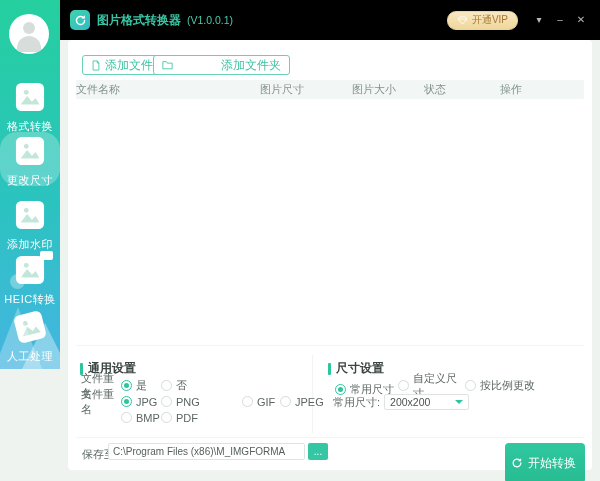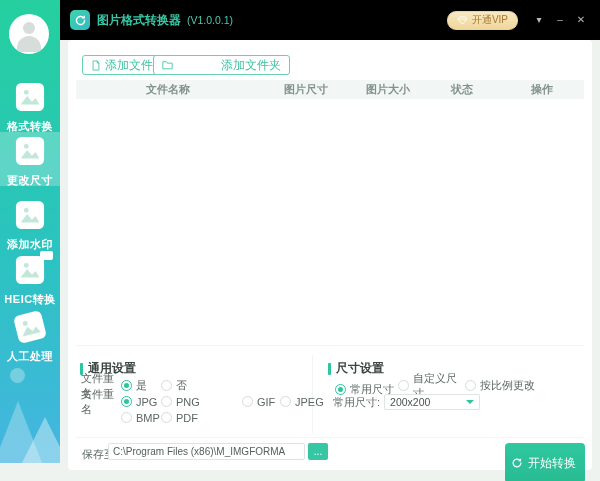--- a/index.html
+++ b/index.html
@@ -1,28 +1,28 @@
 <!DOCTYPE html>
 <html><head>
 <meta charset="utf-8">
 <style>
   html,body{margin:0;padding:0;}
   body{width:600px;height:481px;font-family:"Liberation Sans","DejaVu Sans",sans-serif;
        background:#eef3f0;position:relative;overflow:hidden;-webkit-font-smoothing:antialiased;}
   .win{position:absolute;inset:0;}
 
   
-  .sidebar{position:absolute;left:0;top:0;width:60px;height:463px;
-    background:linear-gradient(180deg,#25cf9e 0%,#2bc3c0 55%,#45b5e2 100%);overflow:hidden;font-weight:bold;}
+  .sidebar{position:absolute;left:0;top:0;width:60px;height:369px;
+    background:linear-gradient(180deg,#25cf9e 0%,#2bc3c0 55%,#45b5e2 100%);overflow:hidden;}
   .avatar{position:absolute;left:9px;top:14px;width:40px;height:40px;border-radius:50%;
     background:#fff;overflow:hidden;}
   .avatar .head{position:absolute;left:14px;top:8px;width:12px;height:12px;border-radius:50%;background:#d7ddda;}
   .avatar .shoulders{position:absolute;left:8px;top:22px;width:24px;height:16px;border-radius:12px 12px 0 0;background:#d7ddda;}
   .nav-item{position:absolute;left:0;width:60px;height:54px;text-align:center;cursor:pointer;}
-  .nav-item.active{background:rgba(255,255,255,0.25);}
+  .nav-item.active{background:rgba(255,255,255,0.25);border-radius:17px;}
   .nav-icon{display:inline-block;width:30px;height:30px;margin-top:4px;position:relative;}
   .nav-icon svg{display:block;}
   .tilt svg{transform:rotate(-14deg);}
   .nav-label{display:block;margin-top:3px;font-size:11px;color:#ffffff;letter-spacing:.5px;}
   .bubble-badge{position:absolute;right:-8px;top:-4px;width:13px;height:9px;background:#fff;border-radius:2px;}
   .bubble-badge:after{content:"";position:absolute;left:2px;bottom:-3px;border:3px solid transparent;border-top-color:#fff;border-left-width:2px;border-right-width:2px;}
   .sb-deco{position:absolute;left:0;bottom:0;width:60px;height:95px;}
   .deco-sun{position:absolute;left:10px;top:0;width:15px;height:15px;border-radius:50%;background:rgba(255,255,255,0.30);}
   .deco-mtn{position:absolute;bottom:0;background:rgba(255,255,255,0.28);}
   .m1{left:-6px;width:48px;height:62px;clip-path:polygon(50% 0,100% 100%,0 100%);}
@@ -44,21 +44,21 @@
   
   .card{position:absolute;left:68px;top:40px;width:524px;height:430px;background:#ffffff;border-radius:4px;}
   .btn-outline{position:absolute;top:15px;height:20px;display:flex;align-items:center;gap:4px;
     padding:4px 8px;box-sizing:border-box;border:1px solid #6ad0b4;border-radius:3px;background:#fff;
     color:#3cc2a0;font-size:12px;cursor:pointer;white-space:nowrap;}
   .btn-addfile{left:14px;}
   .btn-addfolder{left:85px;gap:48px;}
 
   .thead{position:absolute;left:8px;top:40px;width:508px;height:19px;background:#f2f7f5;
     display:flex;align-items:center;font-size:11px;color:#83918c;}
-  .thead .c{text-align:center;font-weight:bold;}
+  .thead .c{}
   .c1{flex:184 0 0;} .c2{flex:92 0 0;} .c3{flex:72 0 0;} .c4{flex:76 0 0;} .c5{flex:84 0 0;}
   .tbody-empty{position:absolute;left:8px;top:59px;width:508px;height:246px;background:#fff;}
 
   .hline{position:absolute;left:8px;width:508px;height:1px;background:#f1f5f3;}
   .l-settings{top:305px;} .l-footer{top:397px;}
   .vline{position:absolute;left:244px;top:315px;width:1px;height:78px;background:#f0f4f2;}
 
   .sec-title{position:absolute;display:flex;align-items:center;gap:5px;font-size:12px;font-weight:bold;color:#3a4440;}
   .sec-bar{width:3px;height:12px;background:#2dc59e;border-radius:1px;}
   .t-general{left:12px;top:320px;} .t-size{left:260px;top:320px;}
@@ -69,21 +69,21 @@
   .opt{display:flex;align-items:center;cursor:pointer;}
   .w1{width:40px;} .w2{width:42px;} .w3{width:38px;padding-left:39px;} .w4{width:50px;}
   .radio{width:11px;height:11px;border-radius:50%;border:1px solid #d6dcda;background:#fff;
     box-sizing:border-box;margin-right:4px;flex:0 0 auto;position:relative;}
   .radio.checked{border-color:#2dc59e;}
   .radio.checked:after{content:"";position:absolute;left:2px;top:2px;width:5px;height:5px;border-radius:50%;background:#2dc59e;}
 
   .sz-opts{position:absolute;left:267px;top:338px;display:flex;align-items:center;height:15px;font-size:11px;color:#5b6663;}
   .sw1{width:63px;margin-top:8px;} .sw2{width:67px;} .sw3{width:76px;}
   .sz-row2{position:absolute;left:265px;top:354px;display:flex;align-items:center;height:16px;font-size:11px;color:#5b6663;}
-  .select{width:96px;height:16px;margin-left:4px;border:1px solid #dfe4e2;border-radius:2px;
+  .select{width:85px;height:16px;margin-left:4px;border:1px solid #dfe4e2;border-radius:2px;
     display:flex;align-items:center;box-sizing:border-box;padding:0 5px;font-size:10.5px;color:#4a5450;cursor:pointer;background:#fff;}
   .caret{margin-left:auto;width:0;height:0;border:4px solid transparent;border-top-color:#2dc59e;border-bottom-width:0;}
 
   .save-label{position:absolute;left:14px;top:407px;font-size:11px;color:#5b6663;}
   .save-input{position:absolute;left:40px;top:403px;width:197px;height:17px;box-sizing:border-box;
     border:1px solid #dfe4e2;border-radius:2px;font-size:10px;color:#55605c;padding:0 4px;
     font-family:"Liberation Sans","DejaVu Sans",sans-serif;background:#fff;}
   .browse-btn{position:absolute;left:240px;top:403px;width:20px;height:17px;border:none;border-radius:2px;
     background:#35c6a3;color:#fff;font-size:10px;line-height:13px;cursor:pointer;padding:0;}
   .start-btn{position:absolute;left:437px;top:403px;width:80px;height:40px;border:none;border-radius:4px;

